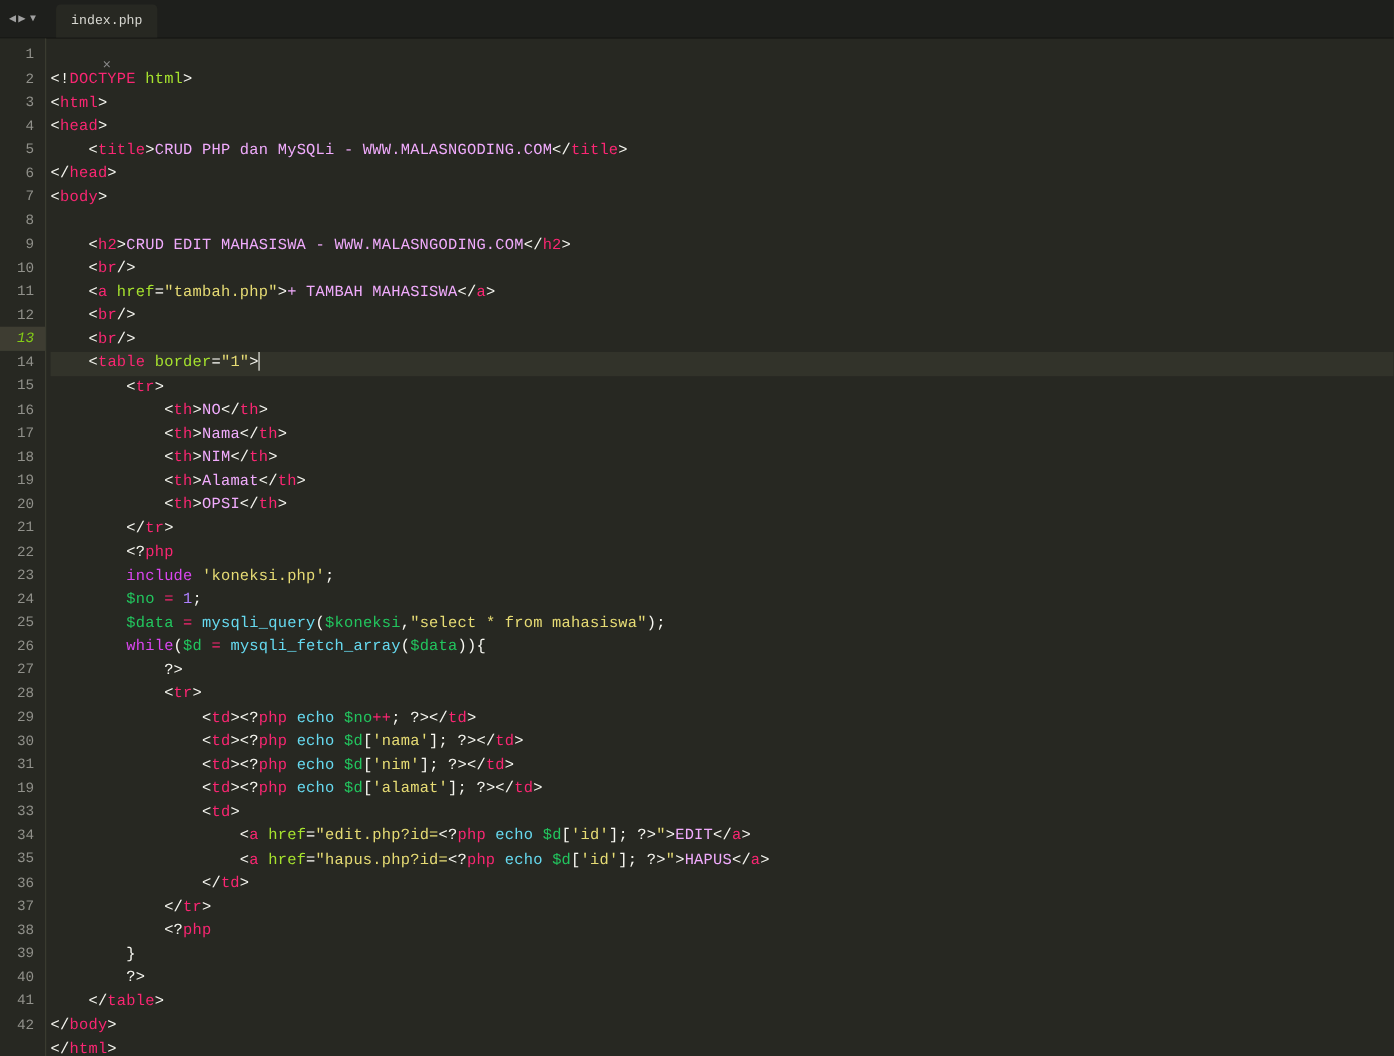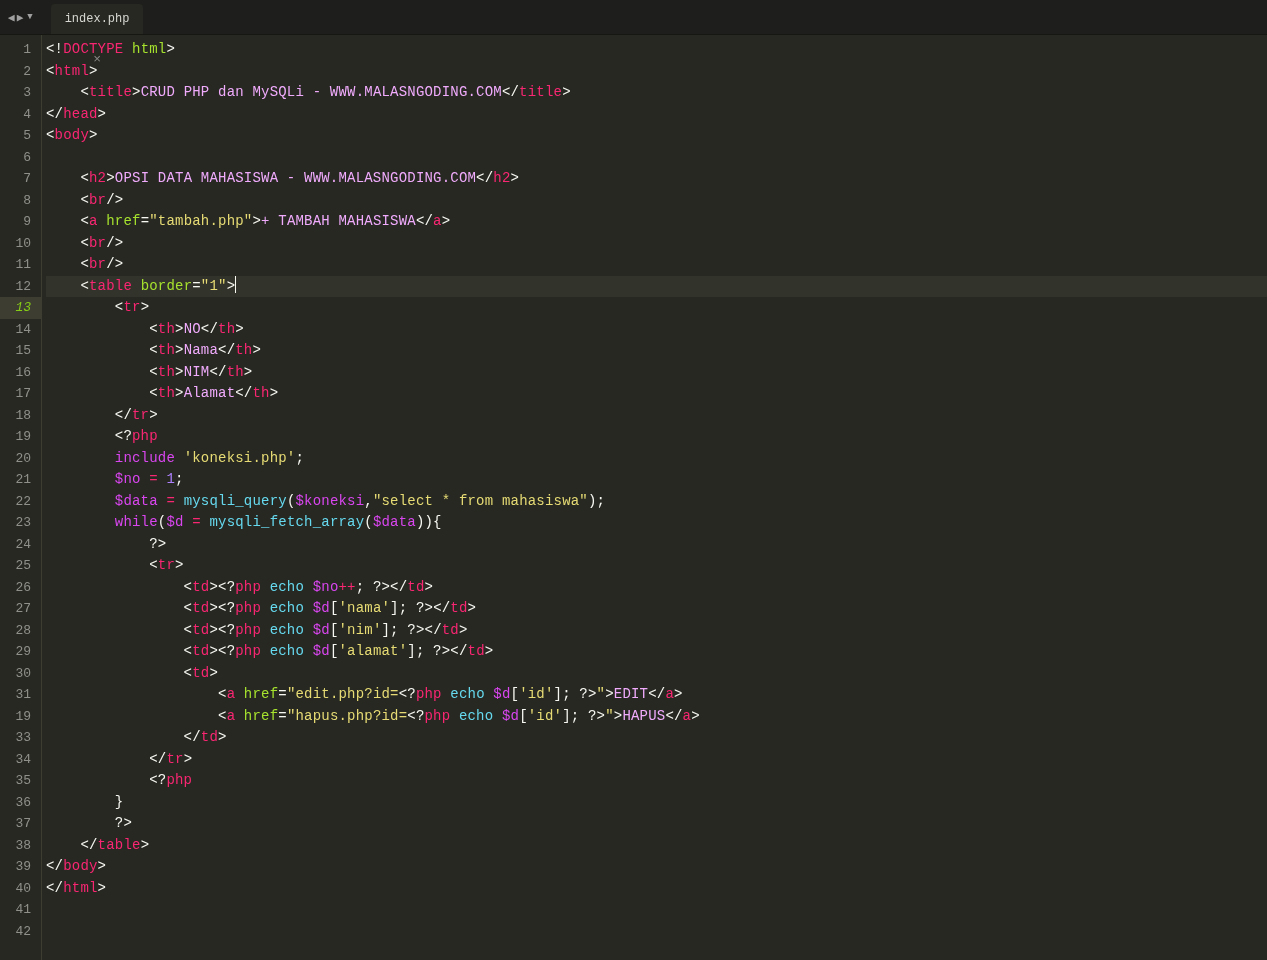--- a/index.html
+++ b/index.html
@@ -72,40 +72,41 @@
 .line-number.active {
   background: #3e3d32;
   color: #84cc16;
   font-style: italic;
 }
 .code-area {
   flex: 1;
   padding-top: 4px;
   padding-left: 4px;
   position: relative;
+  margin-top: 23px;
 }
 .code-line {
   height: 21.5px;
   line-height: 21.5px;
   white-space: pre;
   font-size: 14px;
   letter-spacing: 0.2px;
 }
 .code-line.active { background: rgba(62,61,50,0.5); }
 
 
 .p  { color: #f8f8f2; } 
 .tg { color: #f92672; } 
 .at { color: #a6e22e; } 
 .st { color: #e6db74; } 
 .tx { color: #f0abfc; } 
 .nm { color: #ae81ff; } 
 .op { color: #f92672; } 
 .kw2 { color: #d946ef; } 
-.va { color: #d946ef; } 
+.va { color: #22c55e; } 
 .fn { color: #66d9ef; } 
 .cursor {
   display: inline-block;
   width: 1px;
   height: 17px;
   background: #f8f8f0;
   vertical-align: text-bottom;
   margin-bottom: 1px;
 }
 </style>
@@ -165,35 +166,37 @@
       <div class="line-number">37</div>
       <div class="line-number">38</div>
       <div class="line-number">39</div>
       <div class="line-number">40</div>
       <div class="line-number">41</div>
       <div class="line-number">42</div>
     </div>
   <div class="code-area" id="code">
       <div class="code-line"><span class="p">&lt;!</span><span class="tg">DOCTYPE</span><span class="p"> </span><span class="at">html</span><span class="p">&gt;</span></div>
       <div class="code-line"><span class="p">&lt;</span><span class="tg">html</span><span class="p">&gt;</span></div>
+      <div class="code-line"><span class="p">&lt;</span><span class="tg">head</span><span class="p">&gt;</span></div>
       <div class="code-line"><span class="p">    &lt;</span><span class="tg">title</span><span class="p">&gt;</span><span class="tx">CRUD PHP dan MySQLi - WWW.MALASNGODING.COM</span><span class="p">&lt;/</span><span class="tg">title</span><span class="p">&gt;</span></div>
       <div class="code-line"><span class="p">&lt;/</span><span class="tg">head</span><span class="p">&gt;</span></div>
       <div class="code-line"><span class="p">&lt;</span><span class="tg">body</span><span class="p">&gt;</span></div>
       <div class="code-line"></div>
-      <div class="code-line"><span class="p">    &lt;</span><span class="tg">h2</span><span class="p">&gt;</span><span class="tx">OPSI DATA MAHASISWA - WWW.MALASNGODING.COM</span><span class="p">&lt;/</span><span class="tg">h2</span><span class="p">&gt;</span></div>
+      <div class="code-line"><span class="p">    &lt;</span><span class="tg">h2</span><span class="p">&gt;</span><span class="tx">CRUD EDIT MAHASISWA - WWW.MALASNGODING.COM</span><span class="p">&lt;/</span><span class="tg">h2</span><span class="p">&gt;</span></div>
       <div class="code-line"><span class="p">    &lt;</span><span class="tg">br</span><span class="p">/&gt;</span></div>
       <div class="code-line"><span class="p">    &lt;</span><span class="tg">a</span><span class="p"> </span><span class="at">href</span><span class="p">=</span><span class="st">"tambah.php"</span><span class="p">&gt;</span><span class="tx">+ TAMBAH MAHASISWA</span><span class="p">&lt;/</span><span class="tg">a</span><span class="p">&gt;</span></div>
       <div class="code-line"><span class="p">    &lt;</span><span class="tg">br</span><span class="p">/&gt;</span></div>
       <div class="code-line"><span class="p">    &lt;</span><span class="tg">br</span><span class="p">/&gt;</span></div>
       <div class="code-line active"><span class="p">    &lt;</span><span class="tg">table</span><span class="p"> </span><span class="at">border</span><span class="p">=</span><span class="st">"1"</span><span class="p">&gt;</span><span class="cursor"></span></div>
       <div class="code-line"><span class="p">        &lt;</span><span class="tg">tr</span><span class="p">&gt;</span></div>
       <div class="code-line"><span class="p">            &lt;</span><span class="tg">th</span><span class="p">&gt;</span><span class="tx">NO</span><span class="p">&lt;/</span><span class="tg">th</span><span class="p">&gt;</span></div>
       <div class="code-line"><span class="p">            &lt;</span><span class="tg">th</span><span class="p">&gt;</span><span class="tx">Nama</span><span class="p">&lt;/</span><span class="tg">th</span><span class="p">&gt;</span></div>
       <div class="code-line"><span class="p">            &lt;</span><span class="tg">th</span><span class="p">&gt;</span><span class="tx">NIM</span><span class="p">&lt;/</span><span class="tg">th</span><span class="p">&gt;</span></div>
       <div class="code-line"><span class="p">            &lt;</span><span class="tg">th</span><span class="p">&gt;</span><span class="tx">Alamat</span><span class="p">&lt;/</span><span class="tg">th</span><span class="p">&gt;</span></div>
+      <div class="code-line"><span class="p">            &lt;</span><span class="tg">th</span><span class="p">&gt;</span><span class="tx">OPSI</span><span class="p">&lt;/</span><span class="tg">th</span><span class="p">&gt;</span></div>
       <div class="code-line"><span class="p">        &lt;/</span><span class="tg">tr</span><span class="p">&gt;</span></div>
       <div class="code-line"><span class="p">        &lt;?</span><span class="tg">php</span><span class="p"> </span></div>
       <div class="code-line"><span class="p">        </span><span class="kw2">include</span><span class="p"> </span><span class="st">'koneksi.php'</span><span class="p">;</span></div>
       <div class="code-line"><span class="p">        </span><span class="va">$no</span><span class="p"> </span><span class="op">=</span><span class="p"> </span><span class="nm">1</span><span class="p">;</span></div>
       <div class="code-line"><span class="p">        </span><span class="va">$data</span><span class="p"> </span><span class="op">=</span><span class="p"> </span><span class="fn">mysqli_query</span><span class="p">(</span><span class="va">$koneksi</span><span class="p">,</span><span class="st">"select * from mahasiswa"</span><span class="p">);</span></div>
       <div class="code-line"><span class="p">        </span><span class="kw2">while</span><span class="p">(</span><span class="va">$d</span><span class="p"> </span><span class="op">=</span><span class="p"> </span><span class="fn">mysqli_fetch_array</span><span class="p">(</span><span class="va">$data</span><span class="p">)){</span></div>
       <div class="code-line"><span class="p">            ?&gt;</span></div>
       <div class="code-line"><span class="p">            &lt;</span><span class="tg">tr</span><span class="p">&gt;</span></div>
       <div class="code-line"><span class="p">                &lt;</span><span class="tg">td</span><span class="p">&gt;</span><span class="p">&lt;?</span><span class="tg">php</span><span class="p"> </span><span class="fn">echo</span><span class="p"> </span><span class="va">$no</span><span class="op">++</span><span class="p">; ?&gt;</span><span class="p">&lt;/</span><span class="tg">td</span><span class="p">&gt;</span></div>
       <div class="code-line"><span class="p">                &lt;</span><span class="tg">td</span><span class="p">&gt;</span><span class="p">&lt;?</span><span class="tg">php</span><span class="p"> </span><span class="fn">echo</span><span class="p"> </span><span class="va">$d</span><span class="p">[</span><span class="st">'nama'</span><span class="p">]; ?&gt;</span><span class="p">&lt;/</span><span class="tg">td</span><span class="p">&gt;</span></div>

